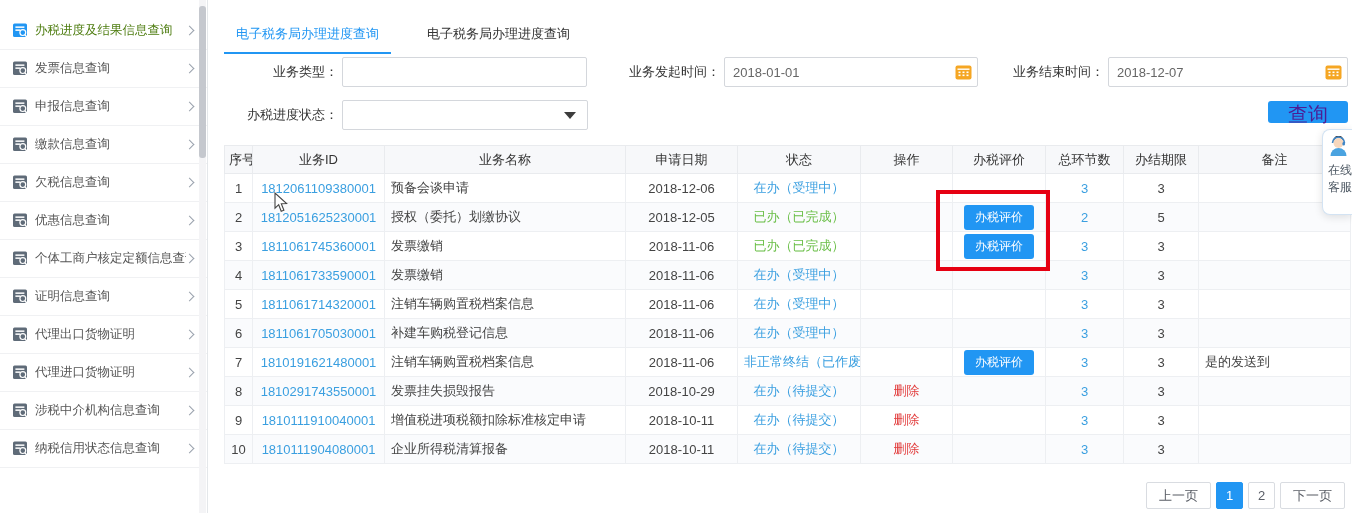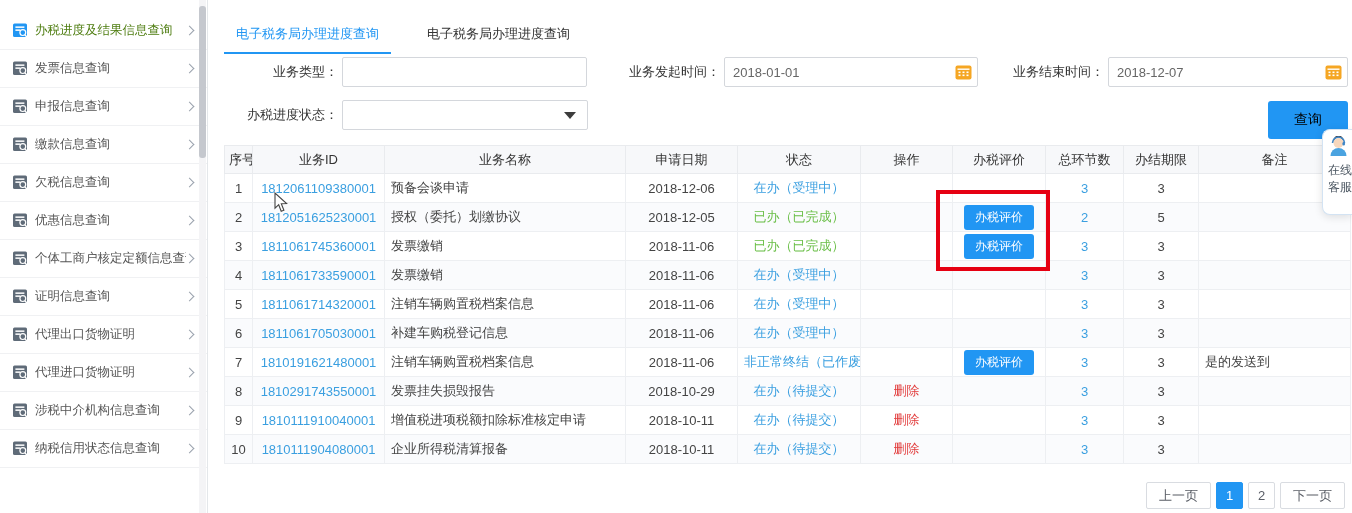--- a/index.html
+++ b/index.html
@@ -29,23 +29,23 @@
   .tab.active { color:#2196f3; border-bottom:2px solid #2196f3; }
   
   .flabel { position:absolute; height:30px; line-height:30px; text-align:right; color:#333; font-size:13px; }
   .finput { position:absolute; height:30px; border:1px solid #d4d7dc; border-radius:2px;
             background:#fff; font-size:13px; color:#666; padding:0 8px;
             font-family:"Liberation Sans","DejaVu Sans",sans-serif; outline:none; }
   .iconbox { position:absolute; width:17px; height:16px; }
   .iconbox svg { display:block; }
   .caret { position:absolute; width:0; height:0; border-left:6px solid transparent;
            border-right:6px solid transparent; border-top:7px solid #3c3c3c; cursor:pointer; }
-  .query-btn { position:absolute; left:1268px; top:101px; width:80px; height:38px;
-               background:#2196f3; color:#000000; border:none; border-radius:3px;
-               font-size:14px; cursor:pointer; font-family:"Liberation Sans","DejaVu Sans",sans-serif; }
+  .query-btn { position:absolute; left:1268px; top:101px; width:80px; height:22px;
+               background:#2196f3; color:#4c1d95; border:none; border-radius:3px;
+               font-size:20px; cursor:pointer; font-family:"Liberation Sans","DejaVu Sans",sans-serif; }
   
   .tablewrap { position:absolute; left:224px; top:145px; width:1053px; }
   table { border-collapse:collapse; table-layout:fixed; width:1127px; font-size:13px; }
   th { background:#f7f8fa; font-weight:normal; color:#333; border:1px solid #e9ebee;
        height:28px; text-align:center; padding:0 4px; white-space:nowrap; overflow:hidden; }
   td { border:1px solid #edeff2; height:29px; text-align:center; padding:0 6px;
        white-space:nowrap; overflow:hidden; color:#444; }
   tbody tr:nth-child(even) td { background:#fafbfd; }
   td.c-name, td.c-remark { text-align:left; }
   .id-link { color:#3a9fe0; text-decoration:none; cursor:pointer; }

